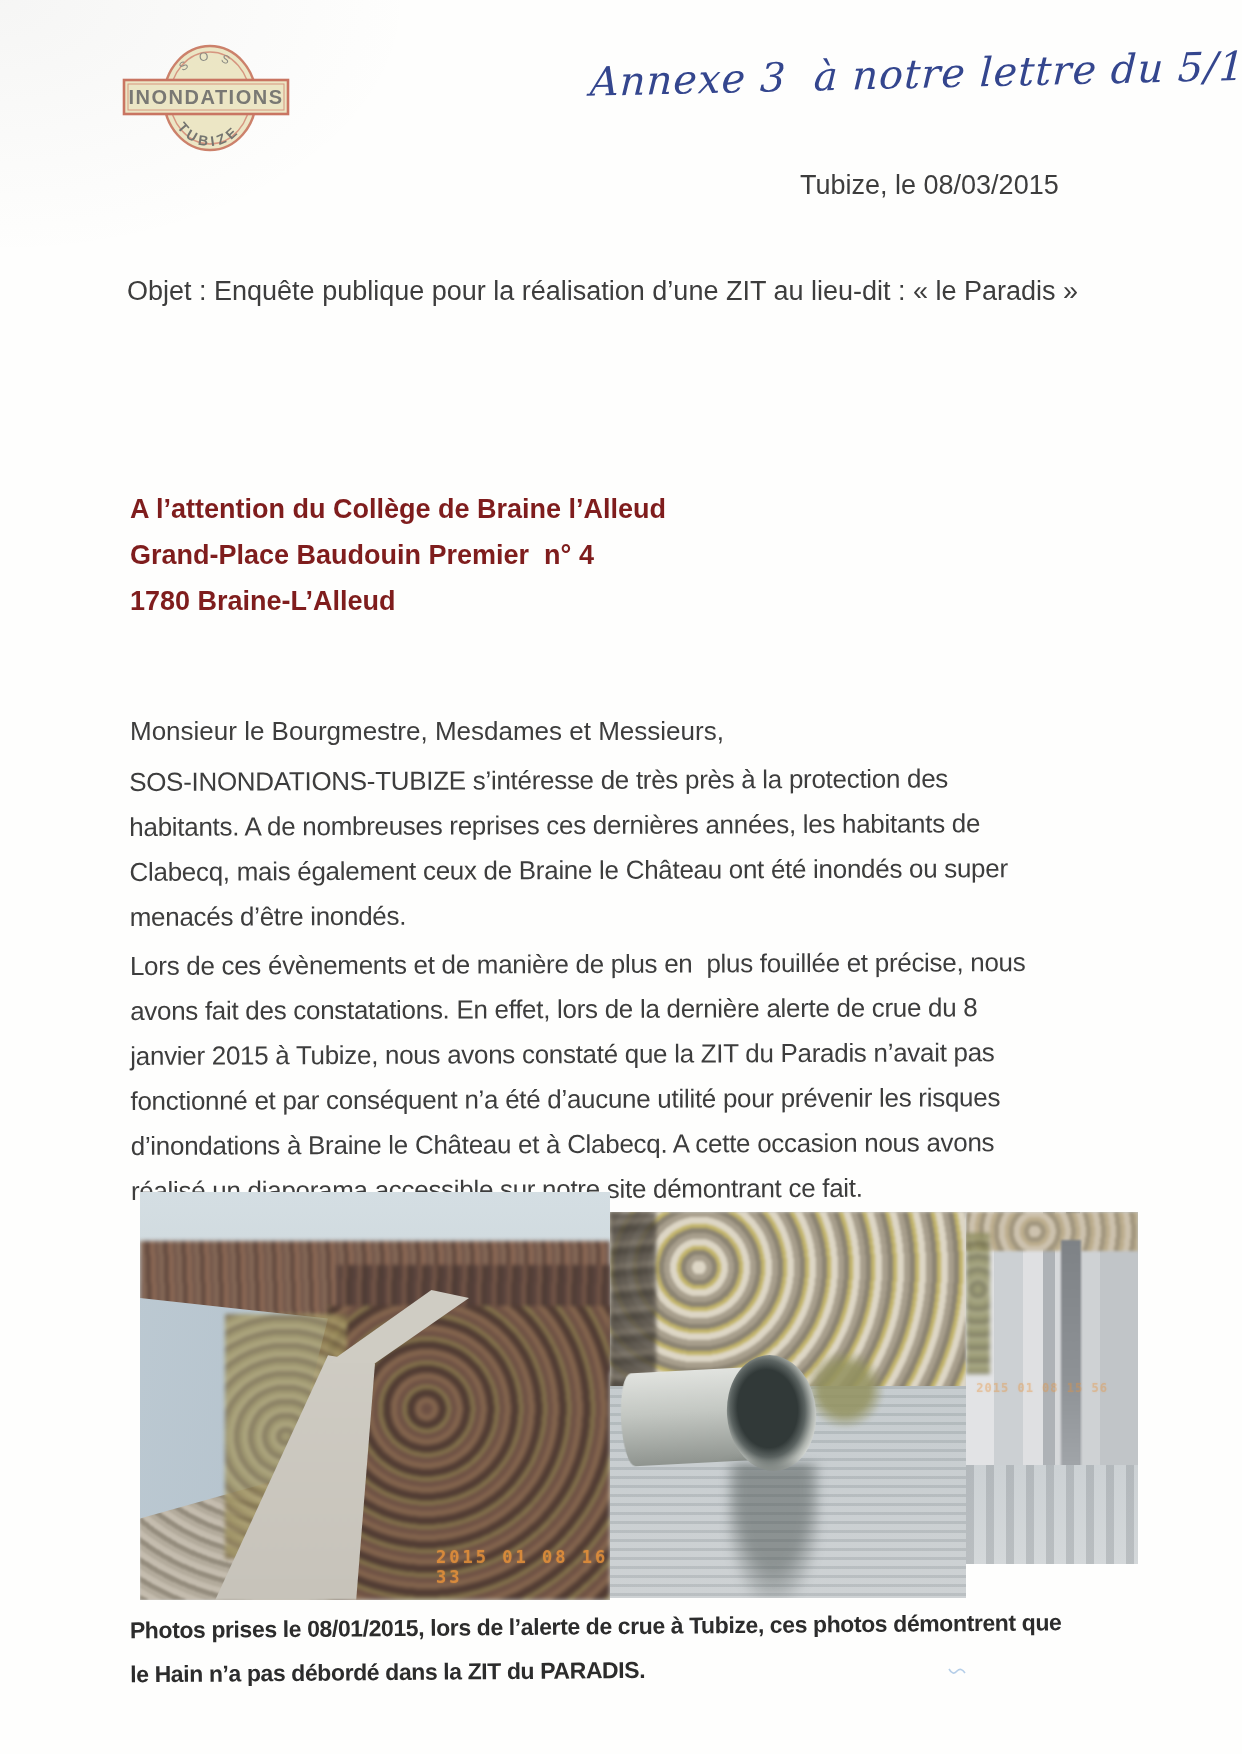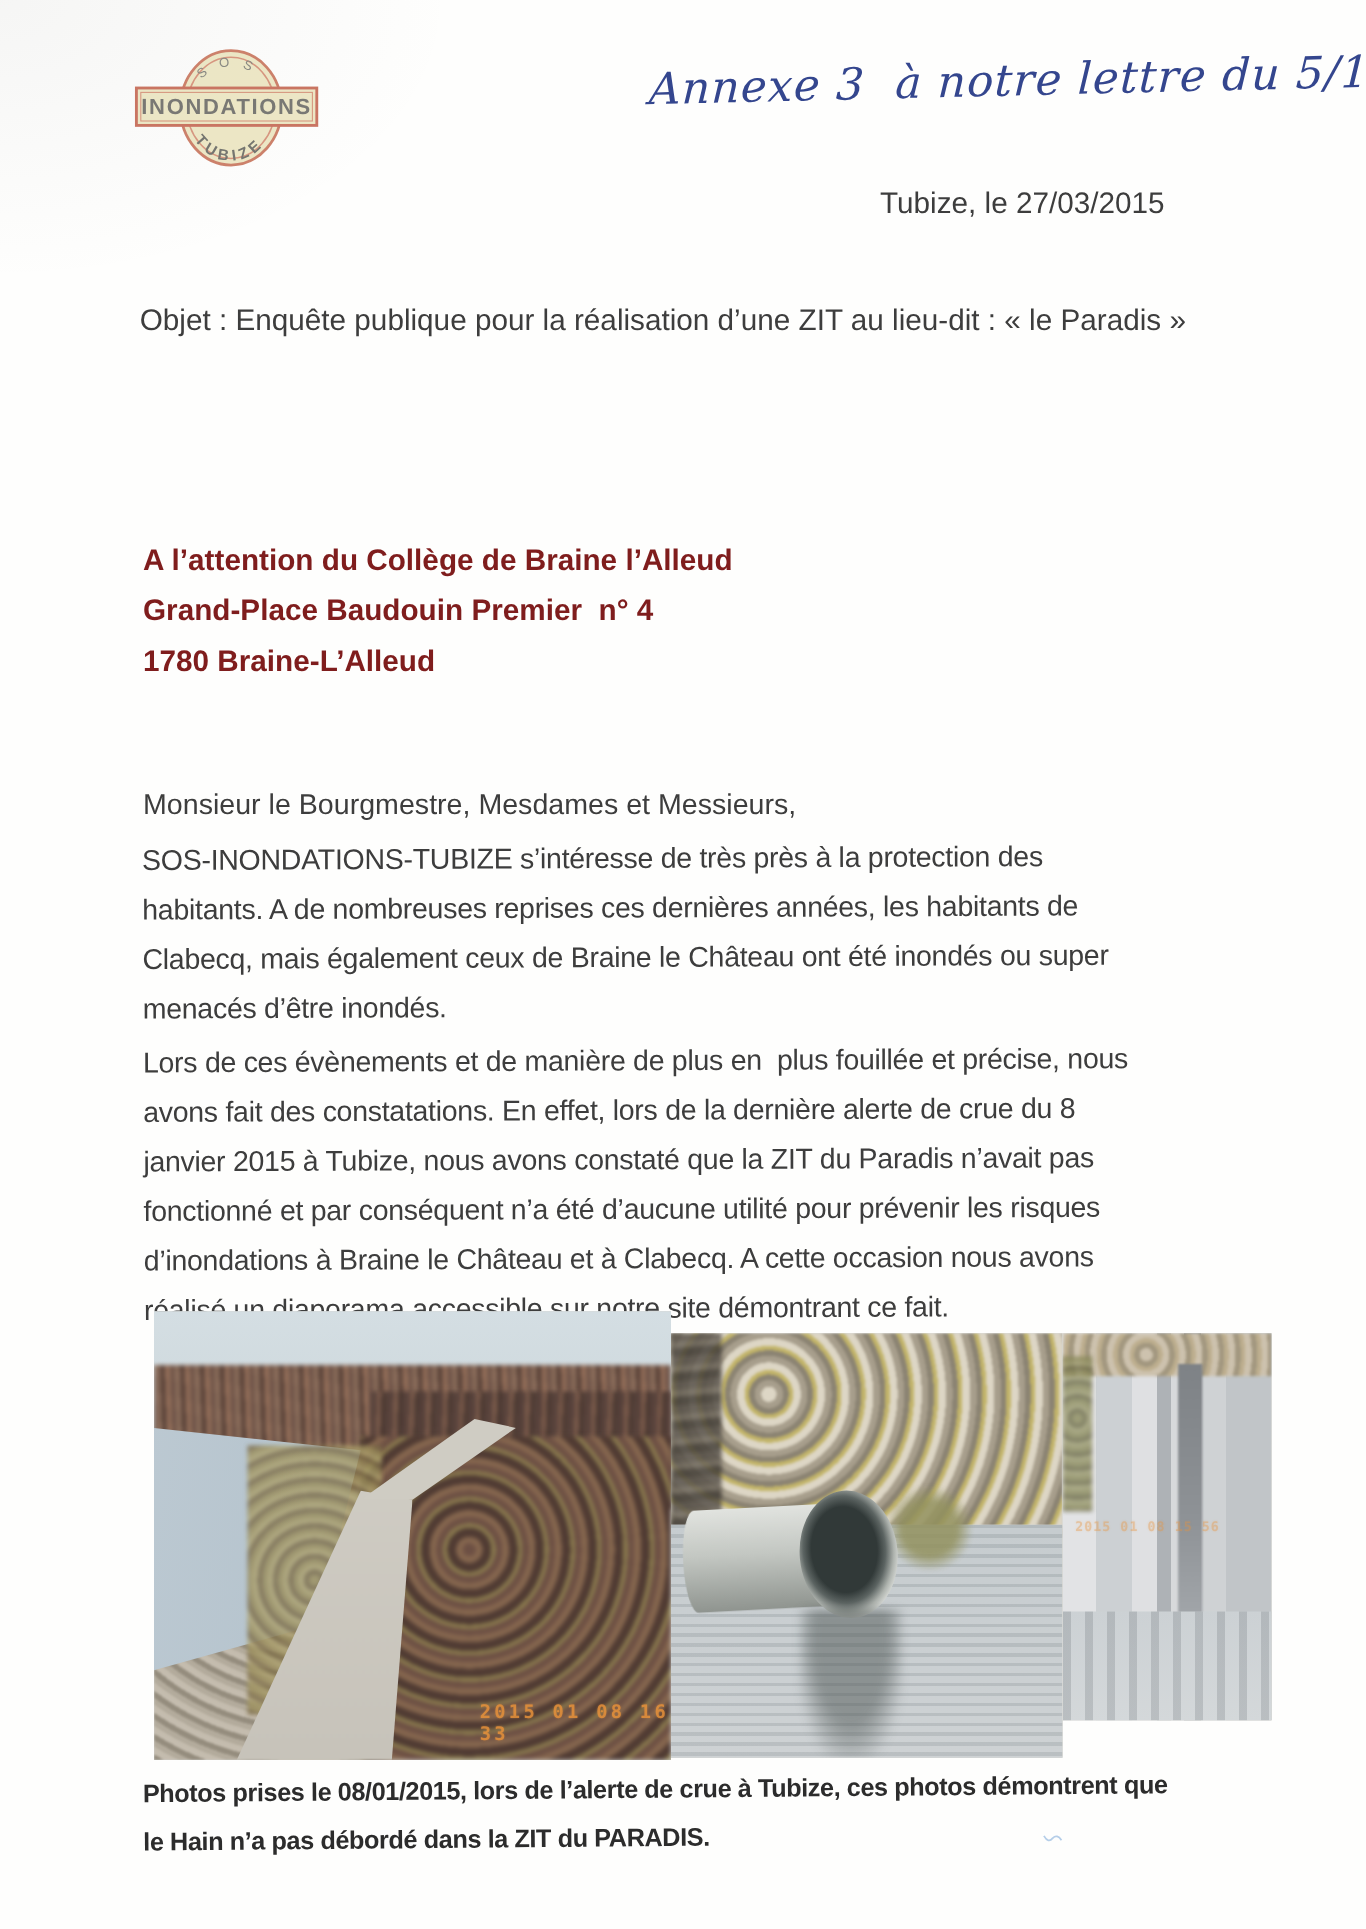--- a/index.html
+++ b/index.html
@@ -29,21 +29,21 @@
   .recipient{position:absolute;left:130px;top:486px;font-size:27px;line-height:46px;font-weight:bold;color:#7f1d1d;}
   .salutation{position:absolute;left:130px;top:716px;font-size:26px;}
   .bodytext{position:absolute;left:130px;top:758px;font-size:26px;line-height:45px;letter-spacing:-0.3px;transform:rotate(-0.25deg);}
   .bodytext .gap{height:4px;}
   
   .collage{position:absolute;left:0;top:0;width:1242px;height:1754px;pointer-events:none;}
   .photo{position:absolute;overflow:hidden;background:#cfcfcb;}
   .ph-layer{position:absolute;}
   .photo-left{left:140px;top:1192px;width:470px;height:408px;}
   .photo-mid{left:610px;top:1212px;width:356px;height:386px;}
-  .photo-right{left:966px;top:1212px;width:190px;height:352px;}
+  .photo-right{left:966px;top:1212px;width:172px;height:352px;}
   .ts{
     position:absolute;font-family:"DejaVu Sans Mono",monospace;font-weight:bold;
     color:#e8923a;letter-spacing:3px;text-shadow:0 0 2px rgba(232,146,58,.55);
   }
   
   .caption{
     position:absolute;left:130px;top:1604px;width:990px;
     font-size:23px;font-weight:bold;letter-spacing:-0.4px;line-height:44px;
     color:#2c2c2c;transform:rotate(-0.5deg);
   }
@@ -67,21 +67,21 @@
         <textPath href="#arcBot" startOffset="6">TUBIZE</textPath>
       </text>
       <rect x="6" y="46" width="164" height="34" fill="#f3edc3" stroke="#c9604a" stroke-width="2.6"></rect>
       <rect x="10" y="50" width="156" height="26" fill="none" stroke="#d98a6f" stroke-width="1"></rect>
       <text x="88" y="70" text-anchor="middle" font-family="Liberation Sans, sans-serif" font-size="20" font-weight="bold" fill="#66655f" letter-spacing="1.5">INONDATIONS</text>
     </svg>
   </div>
 
   <div class="handnote">Annexe 3  à notre lettre du 5/11/2015</div>
 
-  <div class="dateline line">Tubize, le 27/03/2015</div>
+  <div class="dateline line">Tubize, le 08/03/2015</div>
 
   <div class="subject">
     <div class="line">Objet : Enquête publique pour la réalisation d’une ZIT au lieu-dit : « le Paradis »</div>
   </div>
 
   <div class="recipient">
     <div class="line">A l’attention du Collège de Braine l’Alleud</div>
     <div class="line">Grand-Place Baudouin Premier  n° 4</div>
     <div class="line">1780 Braine-L’Alleud</div>
   </div>

